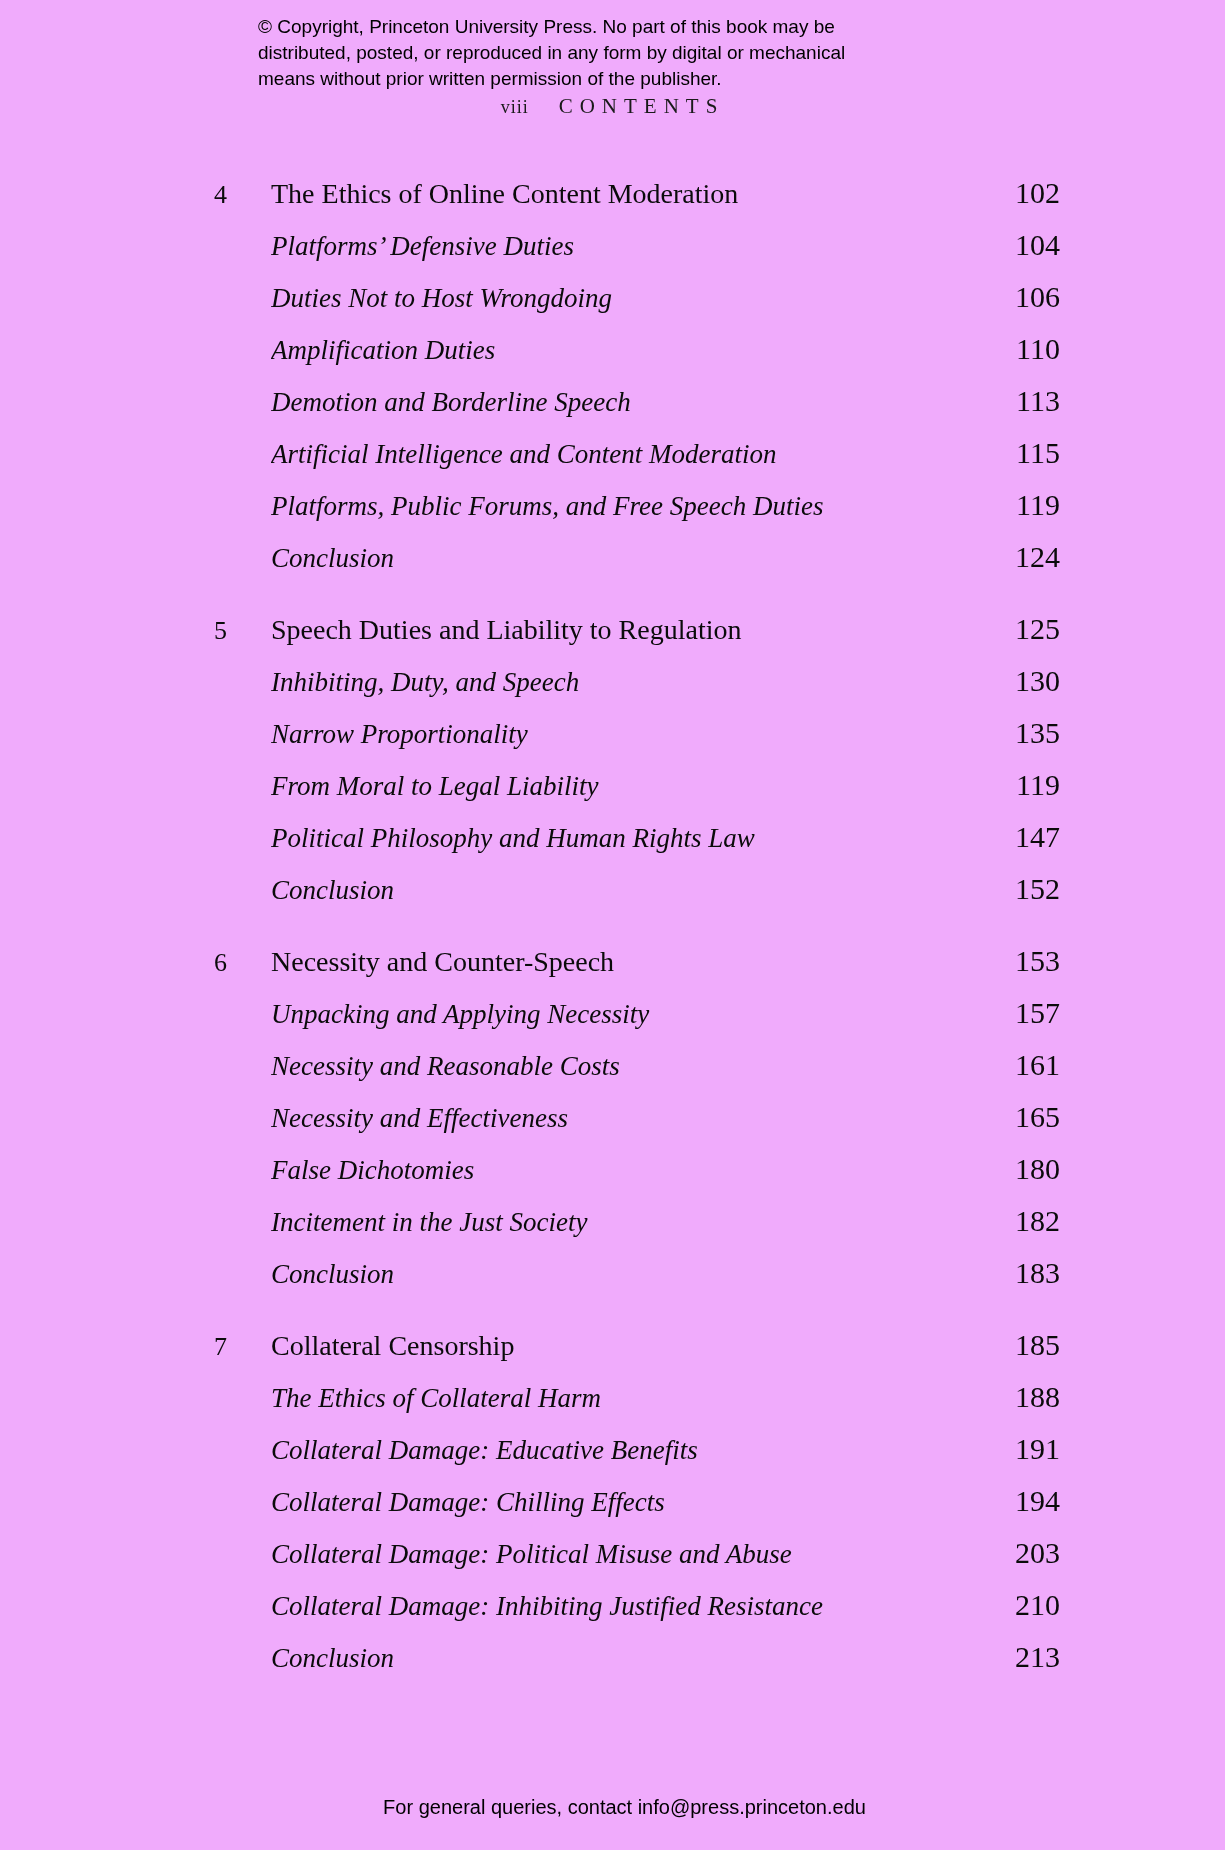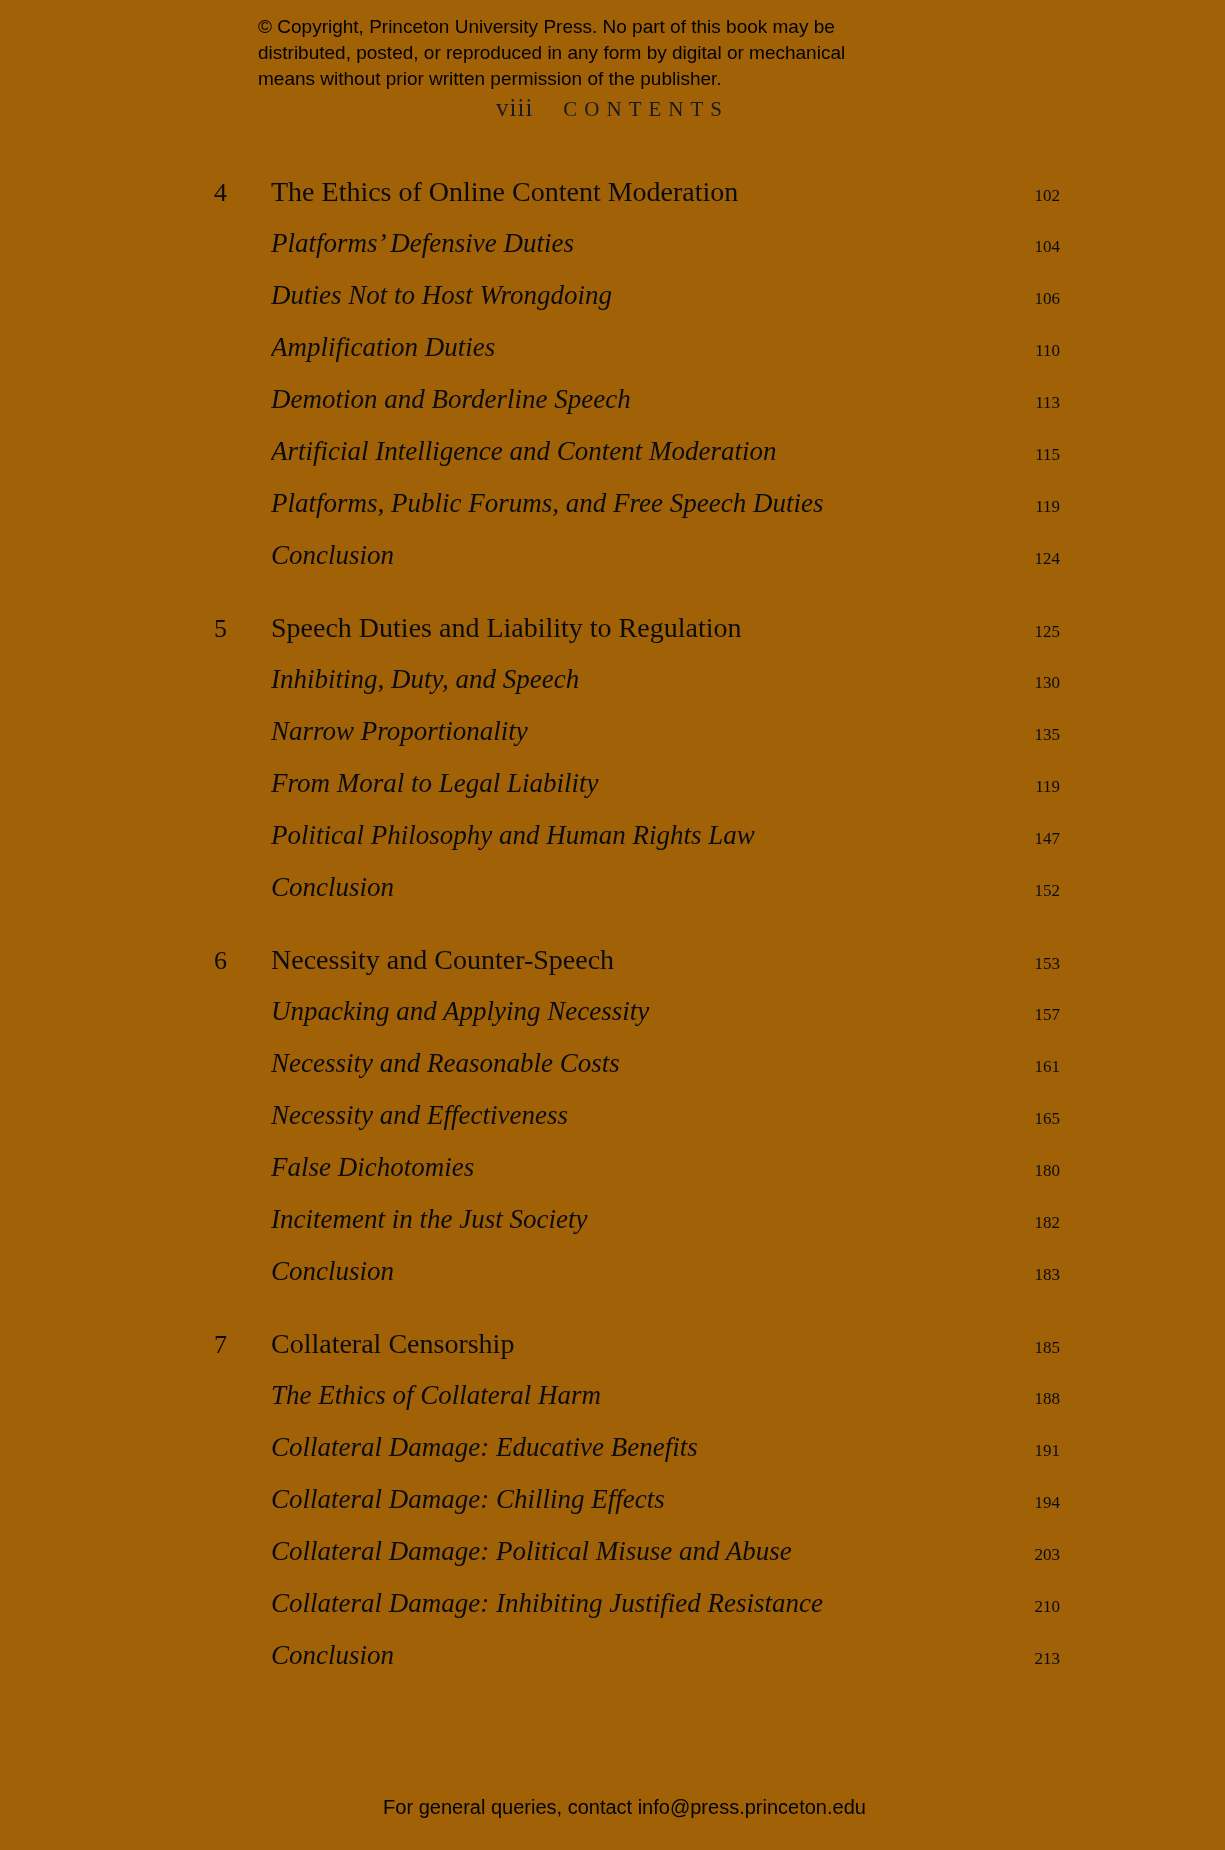--- a/index.html
+++ b/index.html
@@ -1,20 +1,20 @@
 <!DOCTYPE html>
 <html><head>
 <meta charset="utf-8">
 <style>
   html, body { margin: 0; padding: 0; background: #ffffff; }
   .page {
     position: relative;
     width: 1225px;
     height: 1850px;
-    background: #a16207;
+    background: #f0abfc;
     color: #0b0b0b;
     font-family: "Liberation Serif", serif;
     overflow: hidden;
   }
   .copyright {
     position: absolute;
     left: 258px;
     top: 14px;
     font-family: "Liberation Sans", sans-serif;
     font-size: 19px;
@@ -23,21 +23,21 @@
   }
   .running-head {
     position: absolute;
     top: 94px;
     left: 0;
     width: 100%;
     text-align: center;
     color: #1a1a1a;
   }
   .folio {
-    font-size: 25px;
+    font-size: 18px;
     letter-spacing: 1px;
   }
   .head-title {
     font-size: 21px;
     letter-spacing: 7px;
     margin-left: 30px;
   }
   .toc {
     position: absolute;
     left: 165px;
@@ -63,21 +63,21 @@
     white-space: nowrap;
     overflow: hidden;
   }
   .row.section .title {
     font-style: italic;
     font-size: 27px;
   }
   .page-num {
     flex: 0 0 auto;
     text-align: center;
-    font-size: 17px;
+    font-size: 30px;
   }
   .footer {
     position: absolute;
     top: 1796px;
     left: 12px;
     width: 100%;
     text-align: center;
     font-family: "Liberation Sans", sans-serif;
     font-size: 20px;
     color: #000000;

